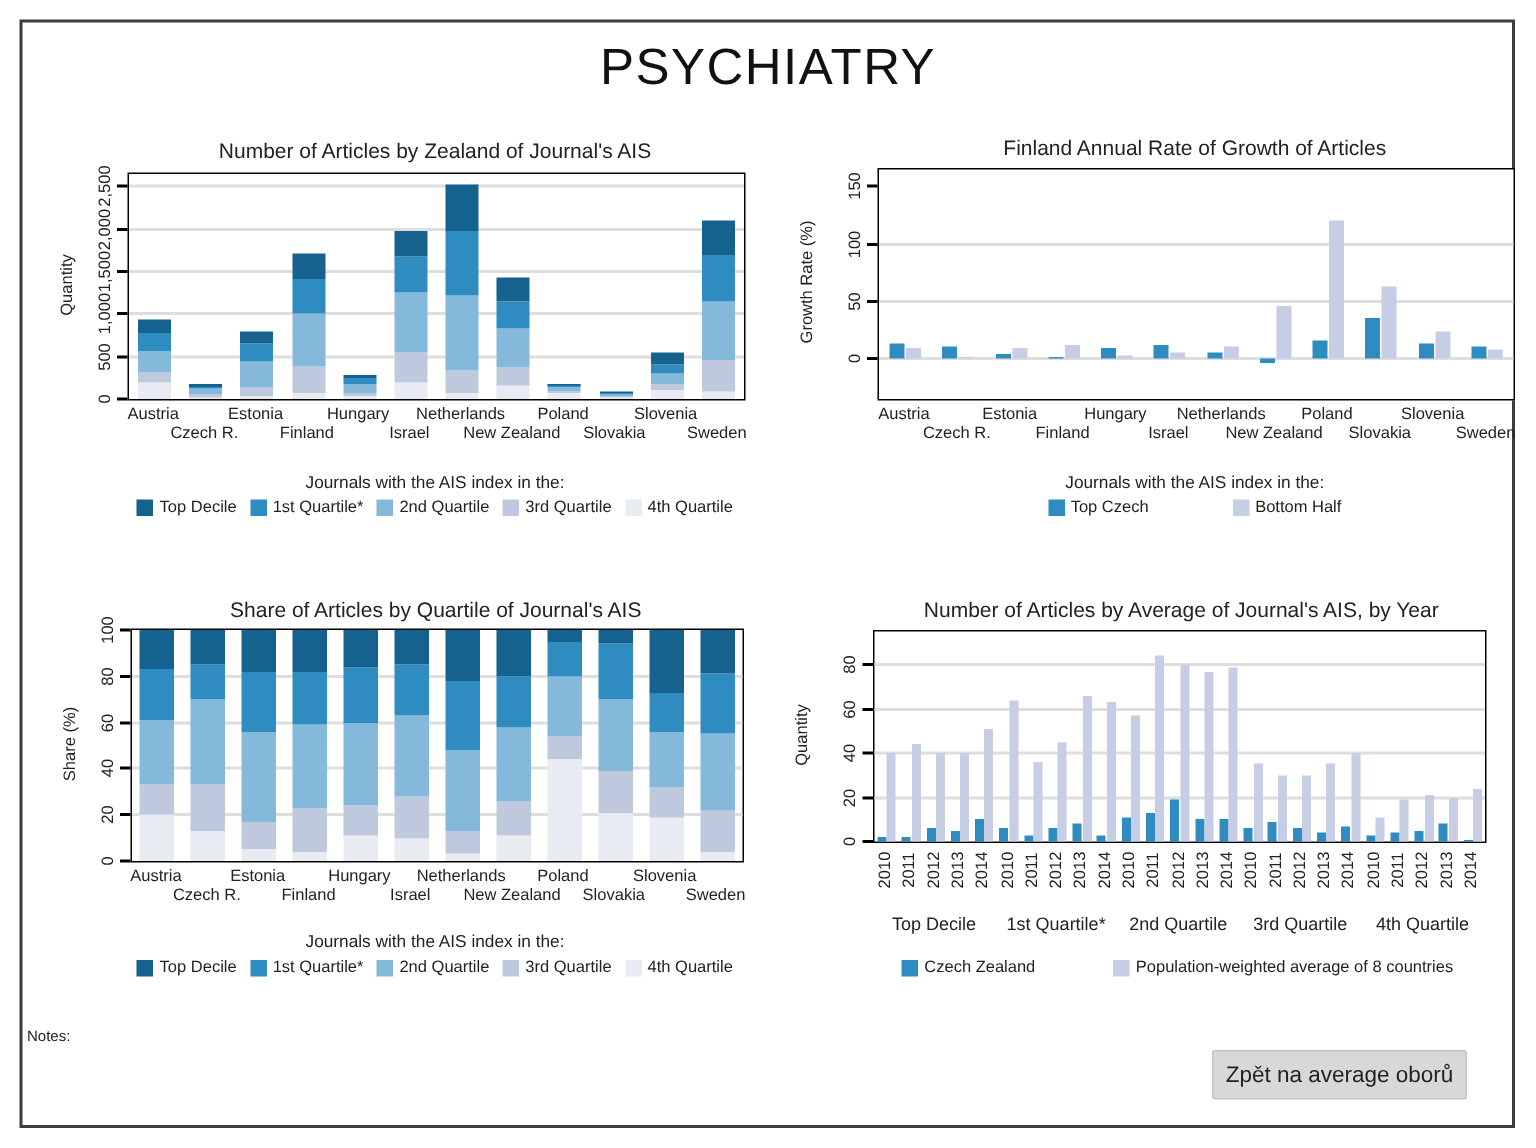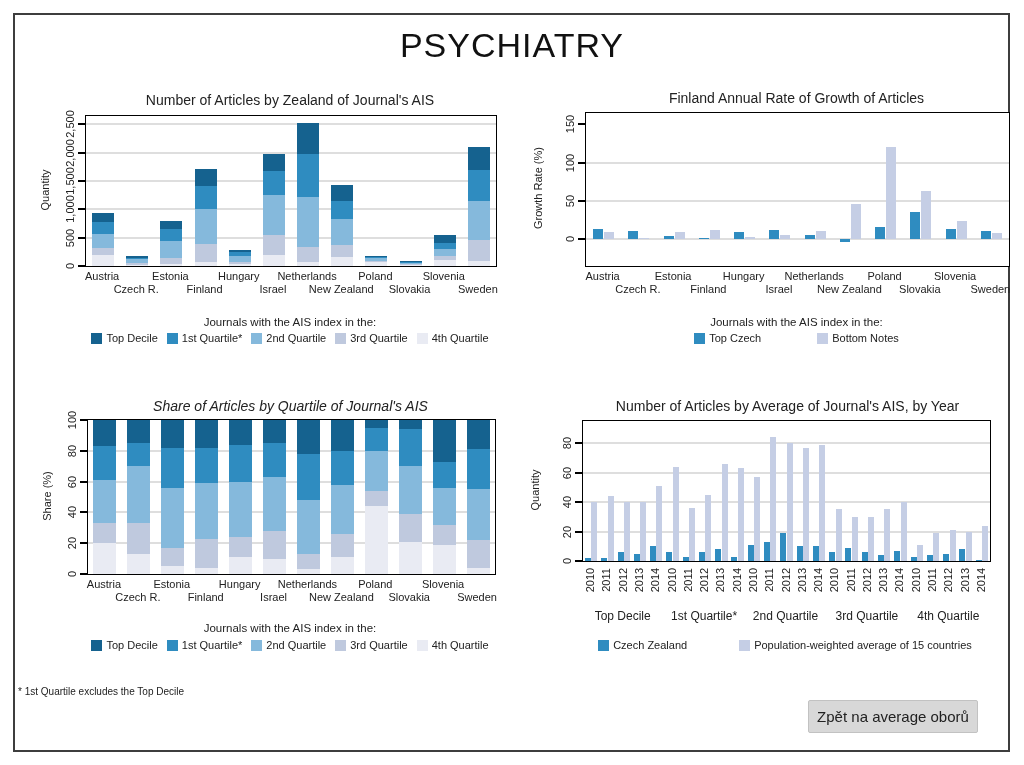--- a/index.html
+++ b/index.html
@@ -5,21 +5,21 @@
   html,body{margin:0;padding:0;overflow:hidden;}
   body{
     width:1024px;height:765px;position:relative;background:#ffffff;
     font-family:"Liberation Sans", sans-serif;color:#222;
   }
   .frame{position:absolute;left:13px;top:13px;width:993px;height:735px;border:2px solid #3d3d3d;background:#fff;}
   .page-title{position:absolute;left:0;top:26px;width:1024px;text-align:center;font-size:34px;letter-spacing:1px;color:#111;}
   .ctitle{position:absolute;text-align:center;font-size:14px;color:#222;white-space:nowrap;}
   #t0{left:85px;top:92px;width:410px;}
   #t1{left:585px;top:90px;width:423px;}
-  #t2{left:87px;top:398px;width:407px;font-style:italic;}
+  #t2{left:87px;top:398px;width:407px;}
   #t3{left:575px;top:398px;width:425px;}
   .ylab{position:absolute;width:150px;height:14px;text-align:center;transform:rotate(-90deg);font-size:11px;color:#222;}
   #yl0{left:-29px;top:183px;}
   #yl1{left:464px;top:181px;}
   #yl2{left:-27px;top:489px;}
   #yl3{left:461px;top:483px;}
   .plot{position:absolute;border:1px solid #000;background:#fff;}
   #plot0{left:85px;top:115px;width:410px;height:150px;}
   #plot1{left:585px;top:112px;width:423px;height:153px;}
   #plot2{left:87px;top:419px;width:407px;height:154px;}
@@ -435,21 +435,21 @@
       <span>4th Quartile</span>
     </div>
   </div>
 <div class="legend" id="leg1">
     <div class="litem">
       <div class="lsw" style="background: rgb(47, 140, 192);"></div>
       <span>Top Czech</span>
     </div>
     <div class="litem">
       <div class="lsw" style="background: rgb(197, 206, 229);"></div>
-      <span>Bottom Notes</span>
+      <span>Bottom Half</span>
     </div>
   </div>
 <div class="legend" id="leg2">
     <div class="litem">
       <div class="lsw" style="background: rgb(21, 98, 143);"></div>
       <span>Top Decile</span>
     </div>
     <div class="litem">
       <div class="lsw" style="background: rgb(47, 140, 192);"></div>
       <span>1st Quartile*</span>
@@ -467,21 +467,21 @@
       <span>4th Quartile</span>
     </div>
   </div>
 <div class="legend" id="leg3">
     <div class="litem">
       <div class="lsw" style="background: rgb(47, 140, 192);"></div>
       <span>Czech Zealand</span>
     </div>
     <div class="litem">
       <div class="lsw" style="background: rgb(197, 206, 229);"></div>
-      <span>Population-weighted average of 15 countries</span>
+      <span>Population-weighted average of 8 countries</span>
     </div>
   </div>
 
 <div class="notes">
-  <div>* 1st Quartile excludes the Top Decile</div>
+  <div>Notes:</div>
 </div>
 
 <button class="back-btn">Zpět na average oborů</button>
 
 </body></html>

